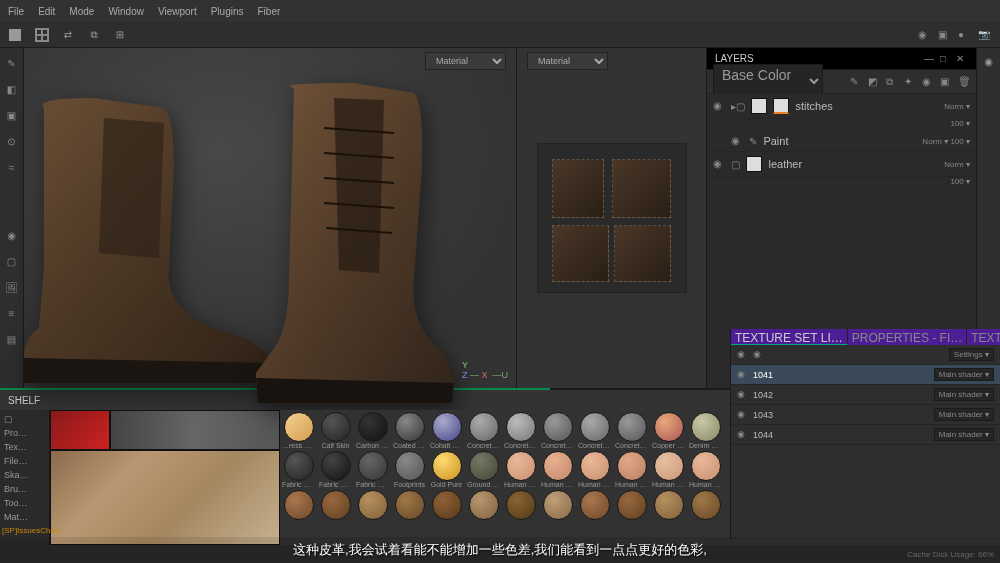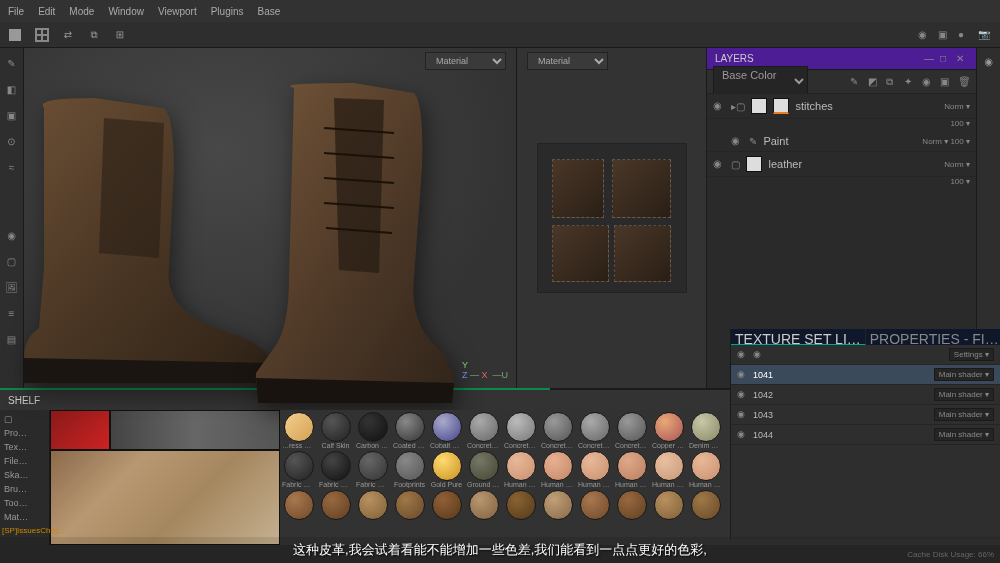--- a/index.html
+++ b/index.html
@@ -18,25 +18,25 @@
 .boot-shape { position:absolute; filter: drop-shadow(4px 8px 12px rgba(0,0,0,0.5)); }
 .boot1 { left: -10px; top: 40px; width: 260px; height: 300px; }
 .boot2 { left: 220px; top: 30px; width: 220px; height: 330px; }
 .mat-select { position: absolute; top: 4px; background: #3a3a3a; color: #aaa; border: 1px solid #222; font-size:9px; padding:2px 20px 2px 6px; }
 .axis { position:absolute; bottom:8px; right:8px; font-size:9px; color:#7a7; }
 .axis-red{color:#d66;} .axis-green{color:#7c7;} .axis-blue{color:#68d;}
 .uv-view { width: 190px; background: #333; border-left: 1px solid #1a1a1a; position: relative; display:flex; align-items:center; justify-content:center;}
 .uv-map { width: 150px; height: 150px; background:#2a2a2a; position:relative; border:1px solid #222;}
 .uv-island { position:absolute; background: linear-gradient(135deg, #4a3728, #2a1f15); border:1px dashed rgba(255,255,255,0.2); }
 .layers-panel { width: 270px; background: #2e2e2e; border-left: 1px solid #1a1a1a; display:flex; flex-direction:column; }
-.panel-header { height: 22px; background: #4c1d95; padding: 0 8px; display:flex; align-items:center; justify-content:space-between; font-size:10px; color:#ccc; border-bottom:1px solid #1a1a1a;}
+.panel-header { height: 22px; background: #000000; padding: 0 8px; display:flex; align-items:center; justify-content:space-between; font-size:10px; color:#ccc; border-bottom:1px solid #1a1a1a;}
 .panel-header .winbtns { display:flex; gap:4px; }
 .winbtn { width:12px; height:12px; color:#888;}
 .channel-row { height: 24px; display:flex; align-items:center; padding: 0 6px; gap:6px; border-bottom:1px solid #222;}
-.channel-select { background:#252525; color:#999; border:1px solid #1a1a1a; font-size:11px; padding:1px 14px 14px 4px; flex-shrink:0;}
+.channel-select { background:#252525; color:#999; border:1px solid #1a1a1a; font-size:14px; padding:1px 14px 14px 4px; flex-shrink:0;}
 .layer-icons { display:flex; gap:6px; margin-left:auto; }
 .layer-icons span { width:12px; height:12px; color:#888;}
 .layer-list { flex:1; background:#2a2a2a; overflow:auto;}
 .layer-row { display:flex; align-items:center; padding: 4px 6px; gap:6px; border-bottom:1px solid #252525;}
 .eye { width:12px; height:12px; color:#888;}
 .layer-thumb { width:16px; height:16px; background:#888; border:1px solid #111;}
 .layer-thumb.white{background:#ddd;}
 .layer-thumb.orange-border{border-bottom:2px solid #e67e22;}
 .layer-name { font-size:11px; color:#bbb;}
 .layer-blend { margin-left:auto; font-size:8px; color:#888;text-align:right;}
@@ -52,21 +52,21 @@
 .ref-img { background:#222; border:1px solid #111; overflow:hidden;}
 .ref1 { width:60px; height:40px; background: linear-gradient(135deg, #8b1a1a, #cc2222);}
 .ref2 { width:170px; height:40px; background: linear-gradient(90deg, #444, #666, #555);}
 .ref3 { width:230px; height:95px; background: linear-gradient(135deg, #8a6a4a, #b89872 30%, #a5875f 60%, #c5b090);}
 .shelf-materials { flex:1; background:#323232; padding:2px; overflow:hidden; position:relative;}
 .mat-row { display:flex; gap:4px; margin-bottom:2px;}
 .mat-ball { width:33px; display:flex; flex-direction:column; align-items:center;}
 .ball { width:30px; height:30px; border-radius:50%; border:1px solid #1a1a1a;}
 .mat-label { font-size:7px; color:#999; text-align:center; white-space:nowrap; overflow:hidden; width:33px; text-overflow:ellipsis;}
 .texture-set-panel { width: 270px; background:#2e2e2e; position:absolute; right:0; top:329px; height:210px; border-left:1px solid #1a1a1a;}
-.tabs { display:flex; height:16px; background:#0f172a; font-size:14px; white-space:nowrap; overflow:hidden;}
+.tabs { display:flex; height:16px; background:#4c1d95; font-size:12px; white-space:nowrap; overflow:hidden;}
 .tab { padding:2px 4px; color:#888; border-right:1px solid #222;}
 .tab.active{color:#ccc; border-bottom:1px solid #0a8;}
 .ts-row { display:flex; align-items:center; padding:3px 6px; border-bottom:1px solid #252525; font-size:9px;}
 .ts-row .eye{margin-right:4px;}
 .ts-name{color:#bbb;}
 .shader-sel{margin-left:auto; background:#252525; color:#888; font-size:8px; padding:1px 4px; border:1px solid #1a1a1a;}
 .ts-row.sel { background:#3a4a5a; color:#fff;}
 .ts-row.sel .ts-name{color:#fff;}
 .subtitle { position:absolute; bottom:0; left:0; right:0; text-align:center; padding:4px 20px; font-size:12px; color:#fff; text-shadow:1px 1px 2px #000; background:rgba(0,0,0,0.1);}
 .subtitle .cn { font-size:13px; }
@@ -79,21 +79,21 @@
 </head>
 <body>
 
 <div class="menubar">
   <span>File</span>
   <span>Edit</span>
   <span>Mode</span>
   <span>Window</span>
   <span>Viewport</span>
   <span>Plugins</span>
-  <span>Base</span>
+  <span>Fiber</span>
 </div>
 
 <div class="toolbar">
   <span class="icon">
       <span class="sq" style="background:#999;width:12px;height:12px;"></span>
     </span>
   <span class="icon">
       <span class="grid-icon">
         <div></div>
         <div></div>

